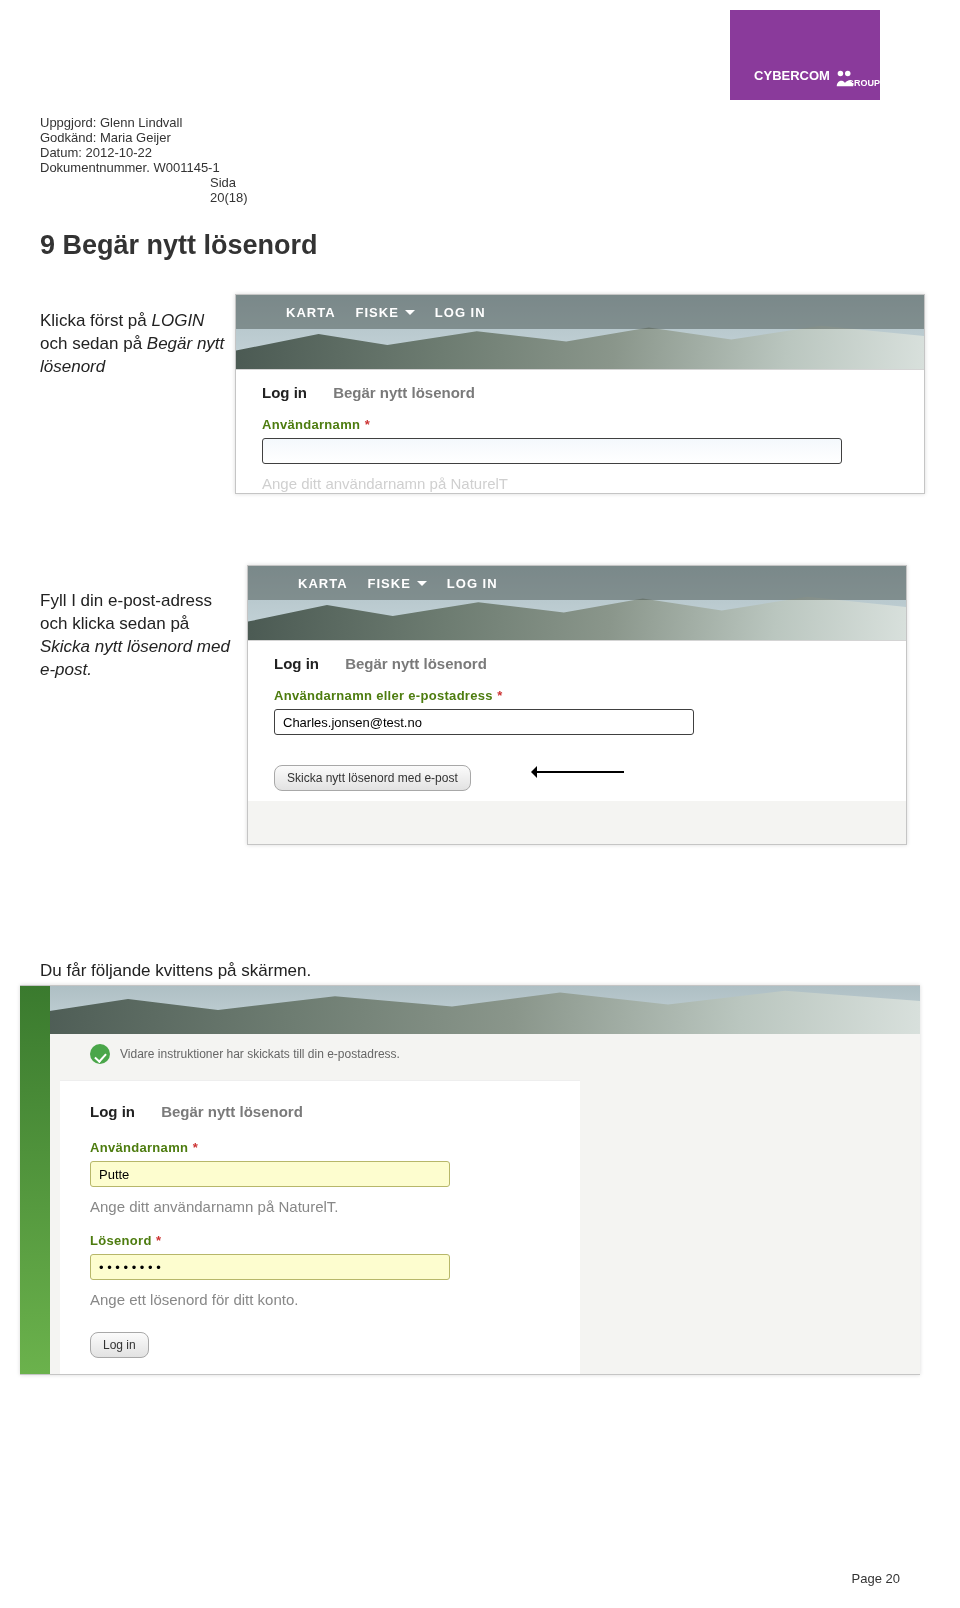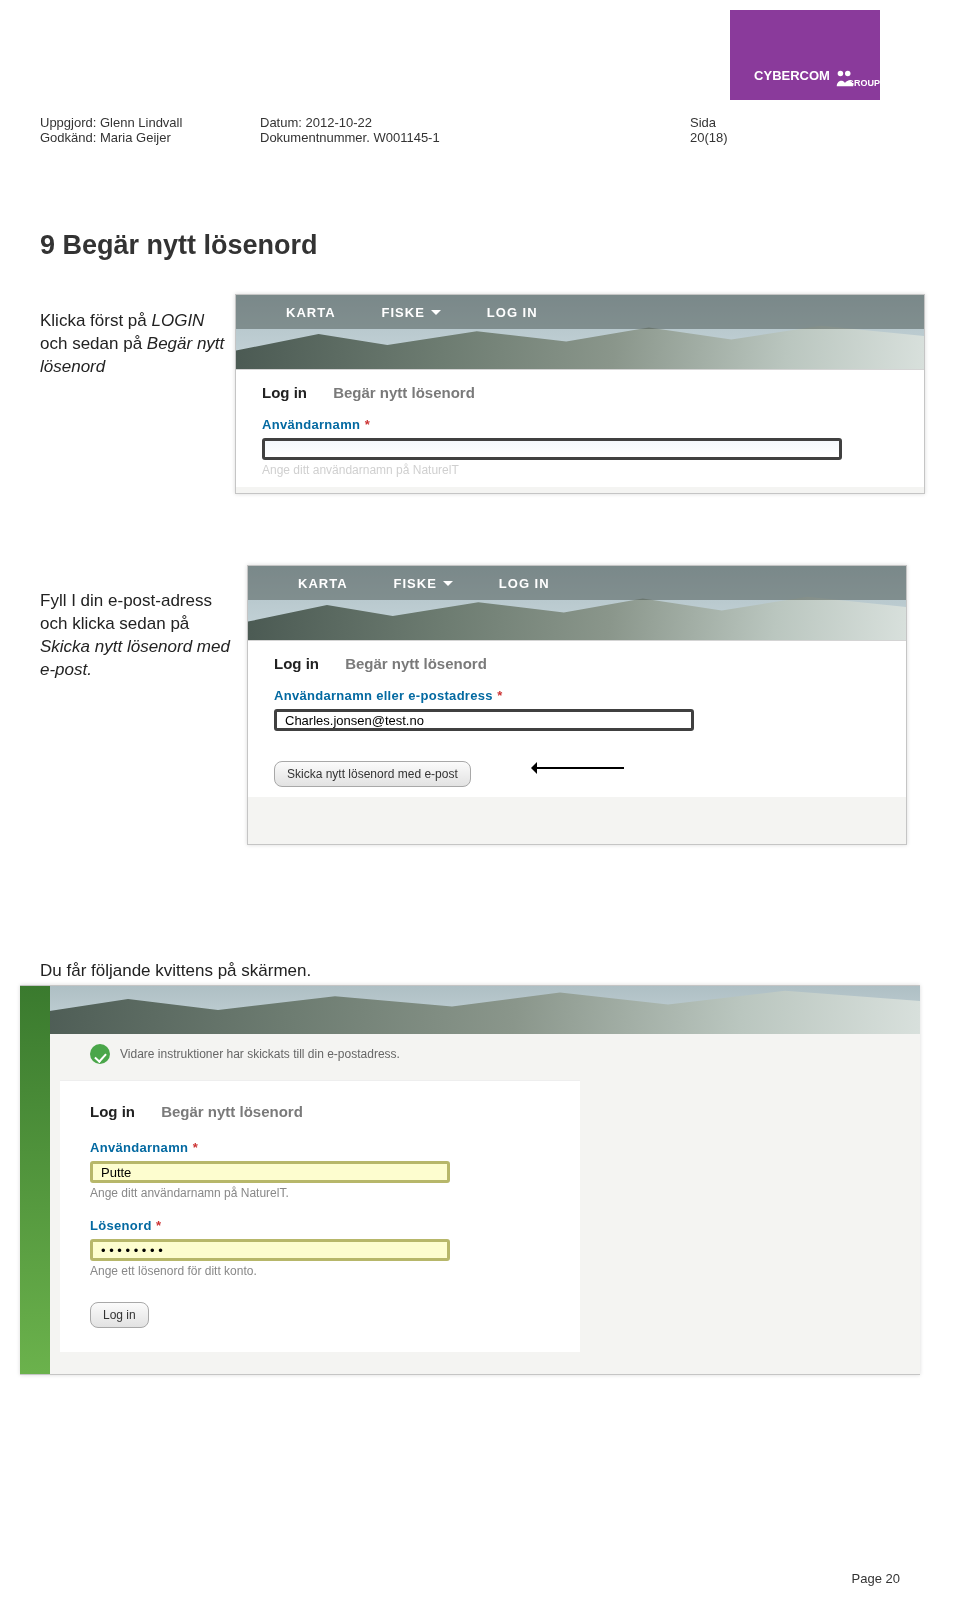--- a/index.html
+++ b/index.html
@@ -17,21 +17,21 @@
   .logo-box {
     position: absolute; right: 80px; top: 10px;
     width: 150px; height: 90px;
     background: #8a3a9b;
     display: flex; align-items: flex-end; justify-content: center;
     color: #fff; font-size: 13px; font-weight: bold;
     padding-bottom: 10px;
   }
   .logo-inner { display:flex; align-items:flex-start; gap:4px;margin-top:10px; }
   .logo-icon { width:22px; height:22px; display:inline-block; }
-  .meta { position:absolute; top: 115px; left:40px; right:60px; font-size:13px; display:flex; }
+  .meta { position:absolute; top: 115px; left:40px; right:60px; font-size:13px; display:flex;flex-direction:column; }
   .meta .col1 { width:220px; }
   .meta .col2 { width:260px; }
   .meta .col3 { flex:1; }
   .meta .page-label { font-size:13px; }
   .meta .page-num { font-size:13px; }
 
   .h1 { position:absolute; left:40px; top:230px; font-size:27px; font-weight:bold; }
 
   .textblock { position:absolute; font-size:17px; line-height:1.35; color:#222; }
   .t1 { left:40px; top:310px; width:200px; }
@@ -54,36 +54,36 @@
   
   .bgstrip { height:74px; position:relative; overflow:hidden; background: linear-gradient(#aebfc4,#c6d5da); }
   .bgstrip::before{
     content:""; position:absolute; left:0; right:0; bottom:0; height:46px;
     background: linear-gradient(95deg,#4b5a53 0%, #6d7c71 30%, #8a968b 55%, #bac6bf 80%, #d8e0dc 100%);
     clip-path: polygon(0 60%, 12% 24%, 22% 48%, 35% 18%, 48% 40%, 60% 10%, 72% 36%, 85% 6%, 100% 28%, 100% 100%, 0 100%);
   }
   .green-edge { position:absolute; left:0; top:0; bottom:0; width:30px;
     background: linear-gradient(#3a7a2e,#6bb24c); }
   .navbar { position:absolute; left:0; right:0; top:0; height:34px;
-    background: rgba(60,70,66,.45); display:flex; align-items:center; gap:46px;
+    background: rgba(60,70,66,.45); display:flex; align-items:center; gap:20px;
     padding-left:50px; color:#fff; font-size:13px; font-weight:bold; letter-spacing:1px;}
   .navbar .dd::after{content:""; display:inline-block; margin-left:6px;
     border:5px solid transparent; border-top-color:#fff; transform:translateY(3px);}
   .content-area { background:#fff; border-top:1px solid #d4d4d4; padding:14px 26px 10px 26px; position:relative; }
   .tabs { margin-bottom:14px; font-size:15px; color:#555; font-weight:bold; }
   .tabs .active { color:#222; margin-right:22px; }
   .tabs .inactive { color:#7a7a7a; font-weight:bold; }
-  .lbl { font-size:13px; font-weight:bold; color:#0369a1; letter-spacing:.3px; }
+  .lbl { font-size:13px; font-weight:bold; color:#4d7c0f; letter-spacing:.3px; }
   .req { color:#c33; }
-  .hint { font-size:12px; color:#888; margin-top:3px; }
+  .hint { font-size:15px; color:#888; margin-top:11px; }
   .txtinput {
     width:100%; max-width:580px; height:22px;
-    border:3px solid #404040; border-radius:3px;
+    border:1px solid #404040; border-radius:3px;
     background: linear-gradient(#f4f8fc,#ffffff);
-    margin-top:5px; padding:4px 8px; font-size:13px;
+    margin-top:5px; padding:12px 8px; font-size:13px;
   }
   .txtinput.filled{ background:#fff; }
   .txtinput.yellow{ background:#fdfdcf; border-color:#b7b76a; max-width:360px; }
   .btn {
     display:inline-block; padding:5px 12px; font-size:12px; color:#333;
     border:1px solid #a8a8a8; border-radius:8px;
     background: linear-gradient(#fbfbfb,#e2e2e2);
     margin-top:8px;
   }
   .arrow-line {

